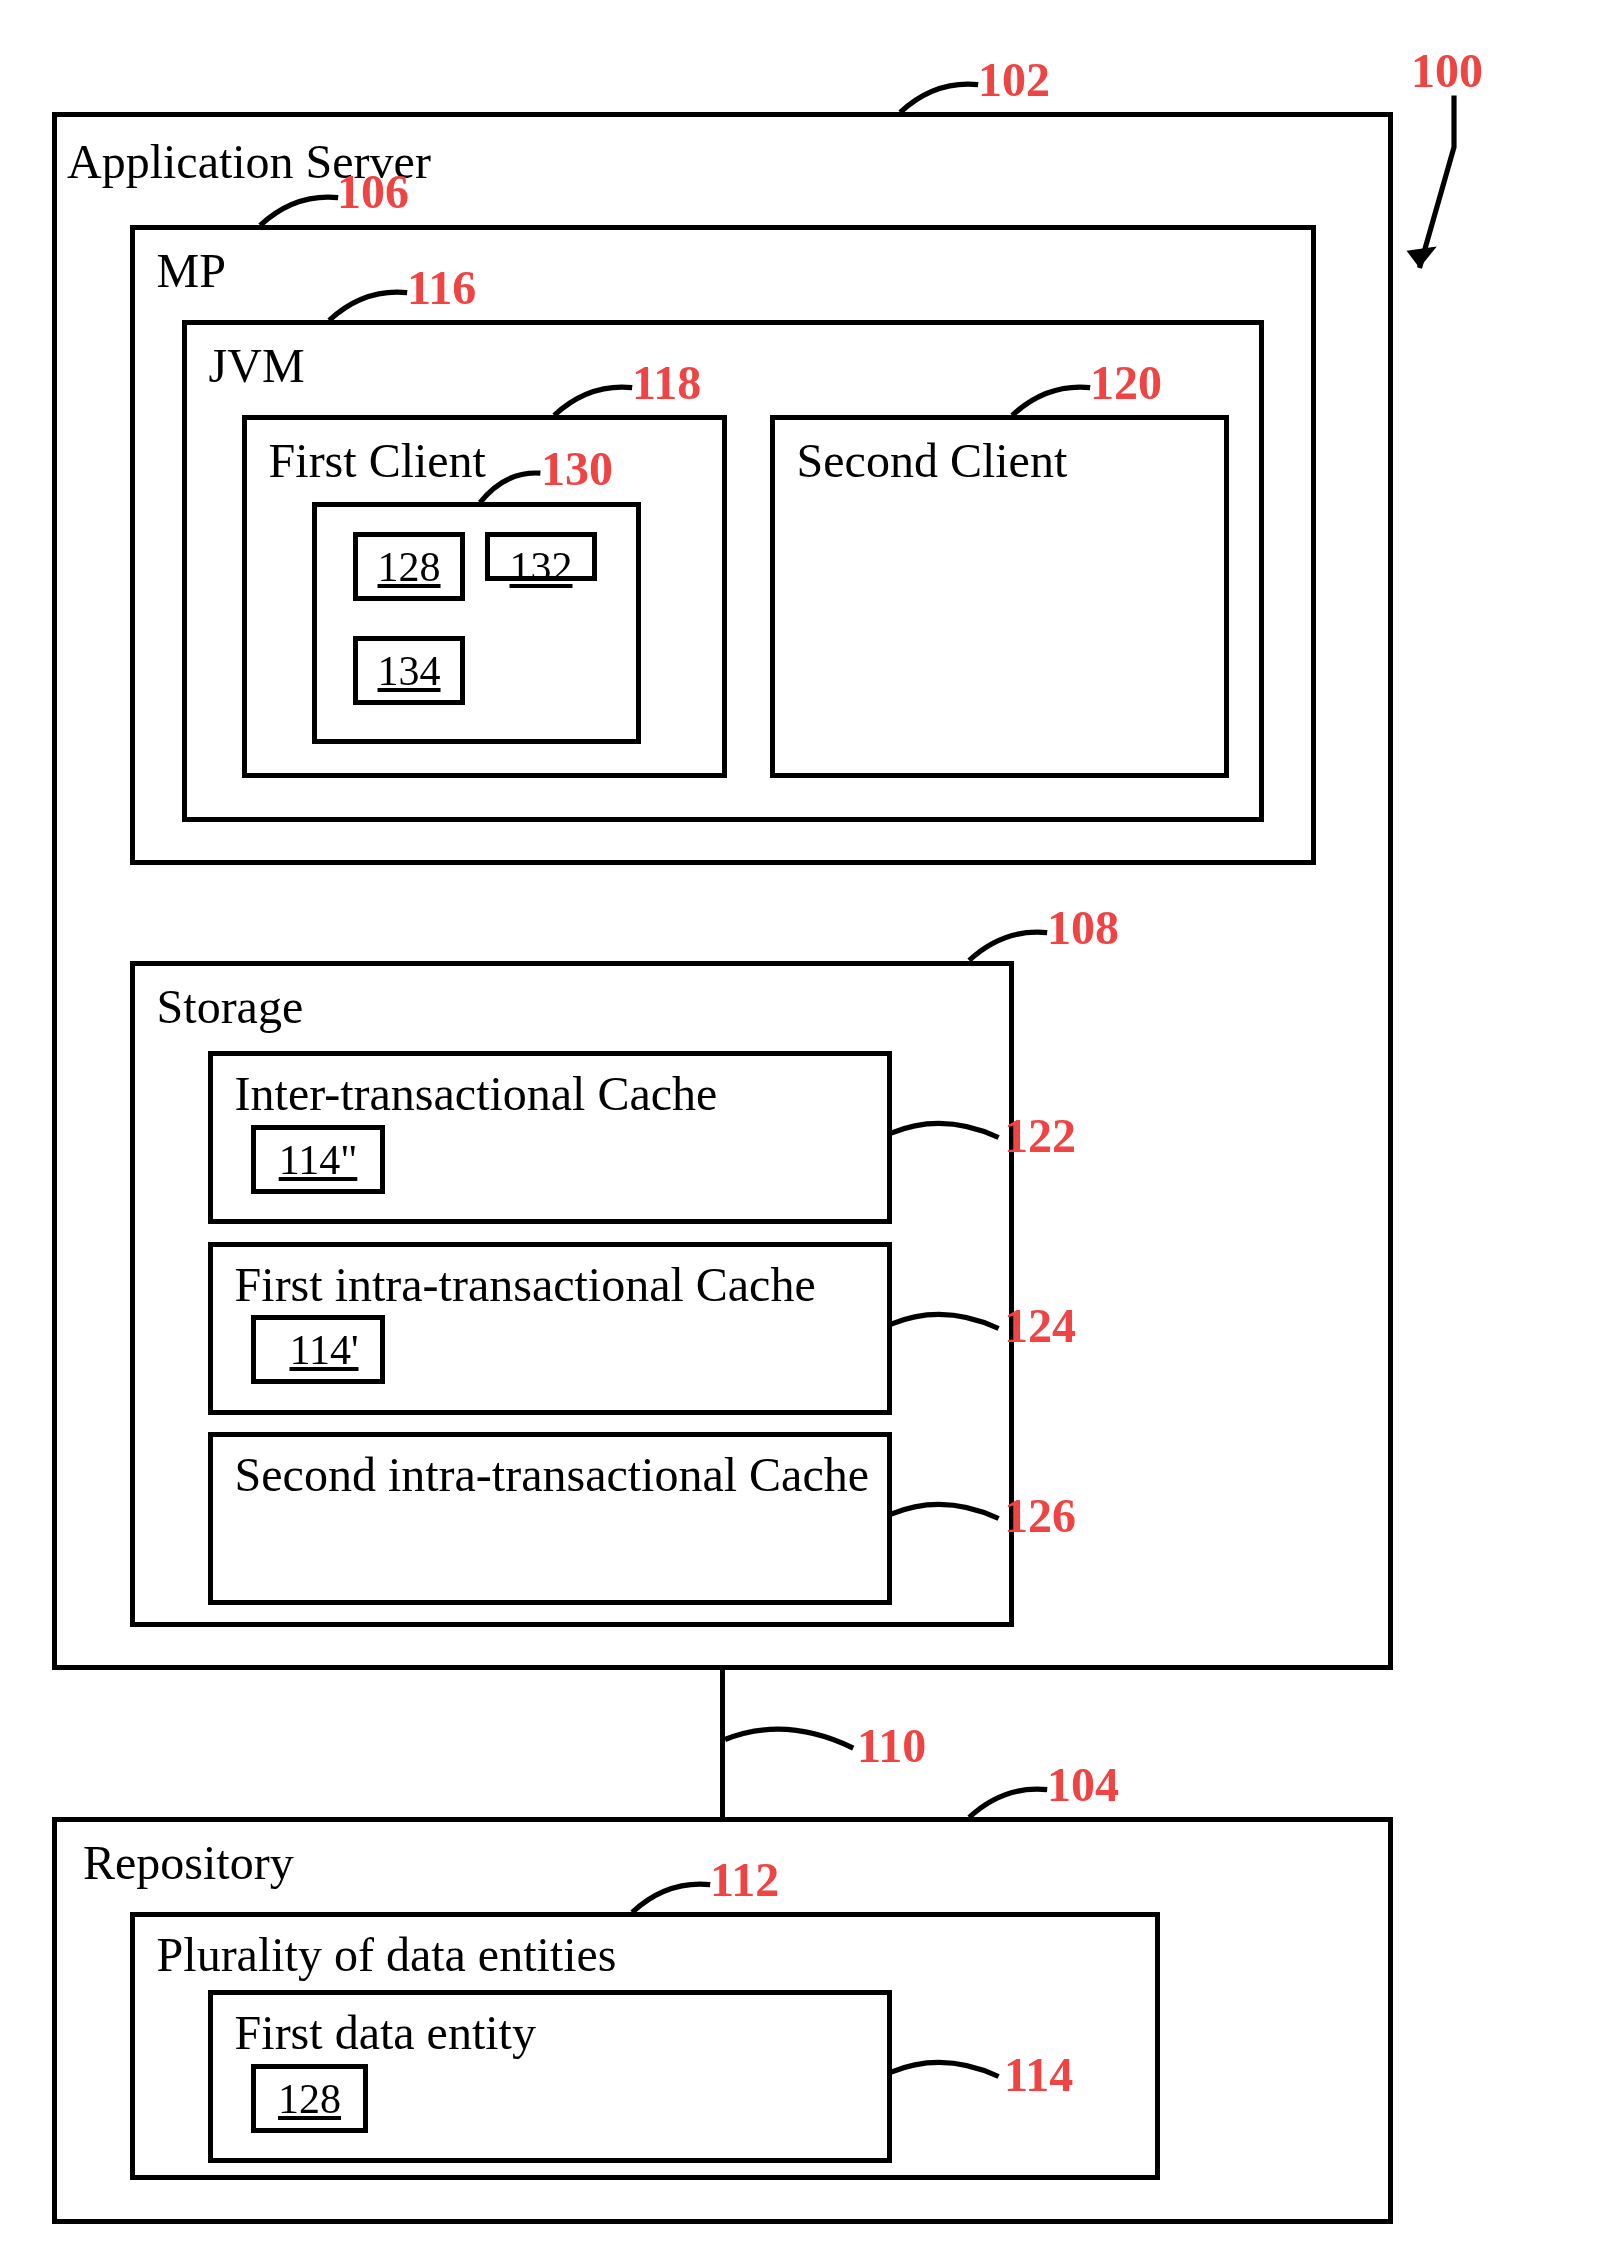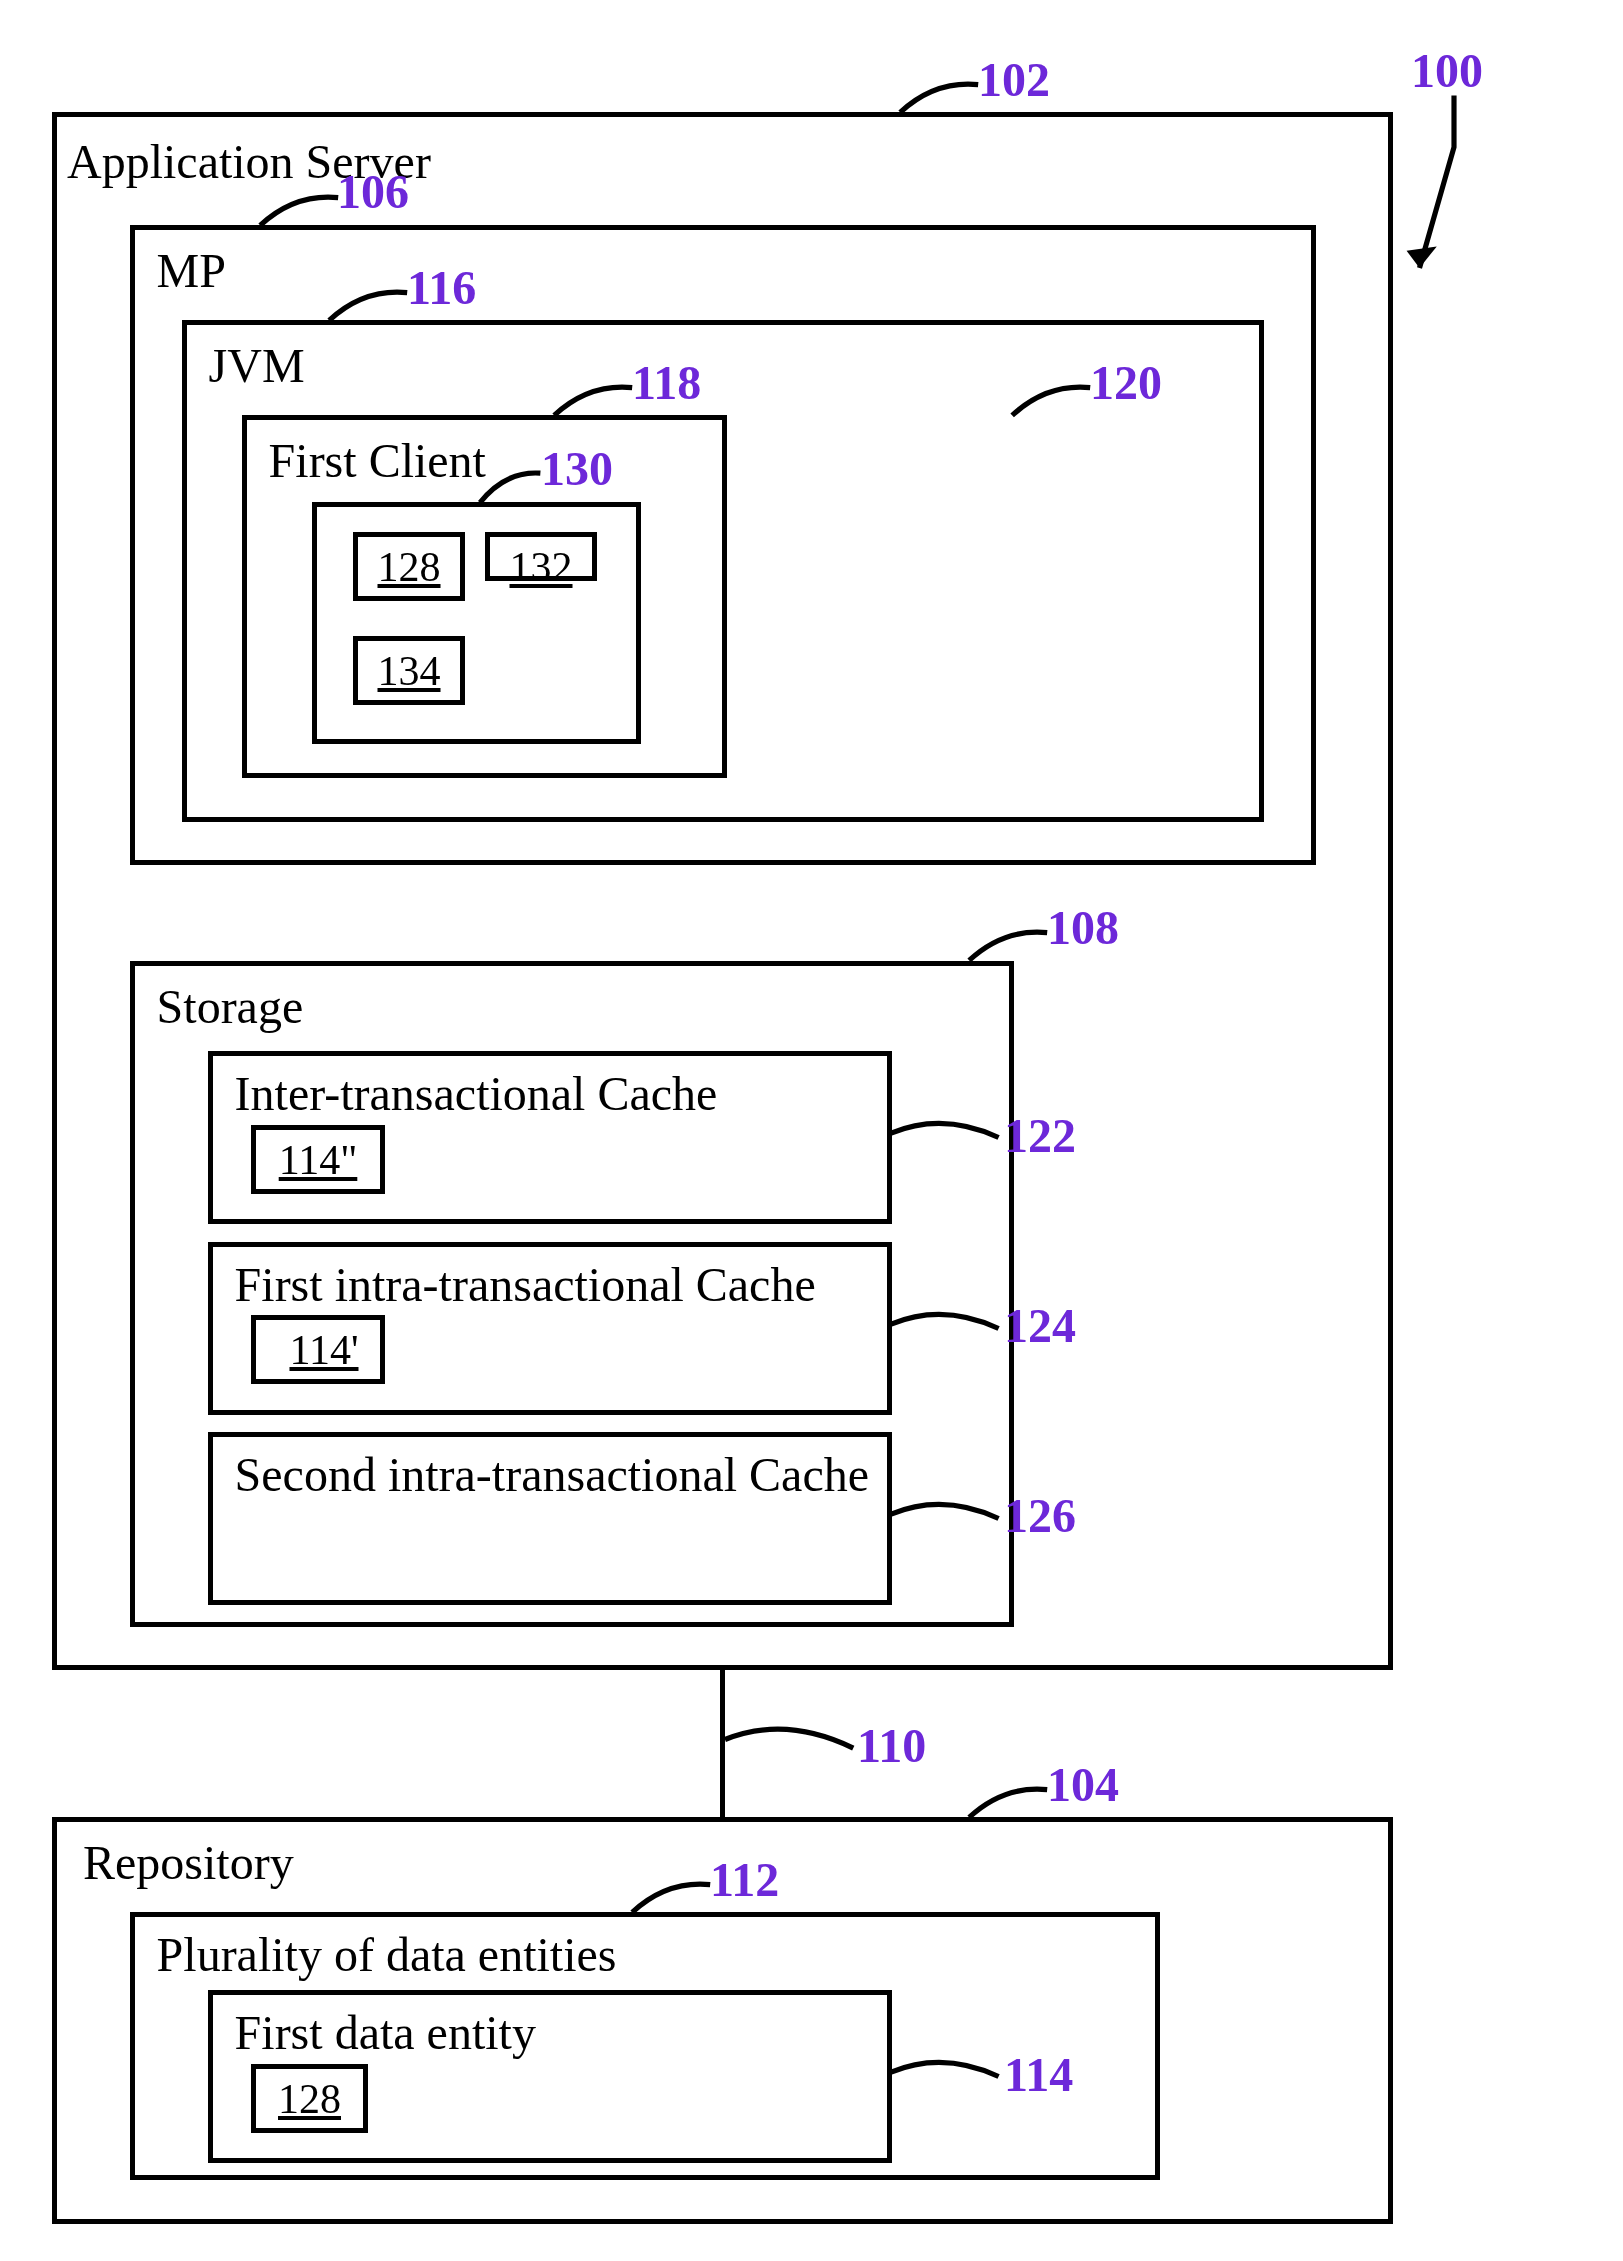--- a/index.html
+++ b/index.html
@@ -17,21 +17,21 @@
   }
   .box {
     position: absolute;
     border: 5.2px solid #000;
     background: #ffffff;
   }
   .label {
     position: absolute;
     font-size: 48px;
     font-weight: bold;
-    color: #6d28d9;
+    color: #ef4444;
     white-space: nowrap;
   }
   .title {
     position: absolute;
     font-size: 48px;
     color: #000;
     white-space: nowrap;
   }
   .smallbox {
     position: absolute;
@@ -120,20 +120,23 @@
   <div class="smallbox" style="left:353px; top:532px; width:112px; height:69px;">
     <div class="inner">128</div>
   </div>
   <div class="smallbox" style="left:485px; top:532px; width:112px; height:49px;">
     <div class="inner">132</div>
   </div>
   <div class="smallbox" style="left:353px; top:636px; width:112px; height:69px;">
     <div class="inner">134</div>
   </div>
 
+  <div class="box" style="left:770px; top:415px; width:459px; height:363px;">
+    <div class="title" style="left:21.6px; top:13px;">Second Client</div>
+  </div>
   <div class="label" style="left:1090px; top:355px;">120</div>
   <svg class="lead" style="left:1012px; top:379px; width:87px; height:52px;" viewBox="0 0 100 60" width="87" height="52">
       <path d="M0 42 Q 40 5, 90 10"></path>
     </svg>
 
   <div class="box" style="left:130px; top:961px; width:884px; height:666px;">
     <div class="title" style="left:21.6px; top:13px;">Storage</div>
   </div>
   <div class="label" style="left:1047px; top:900px;">108</div>
   <svg class="lead" style="left:969px; top:924px; width:87px; height:52px;" viewBox="0 0 100 60" width="87" height="52">

